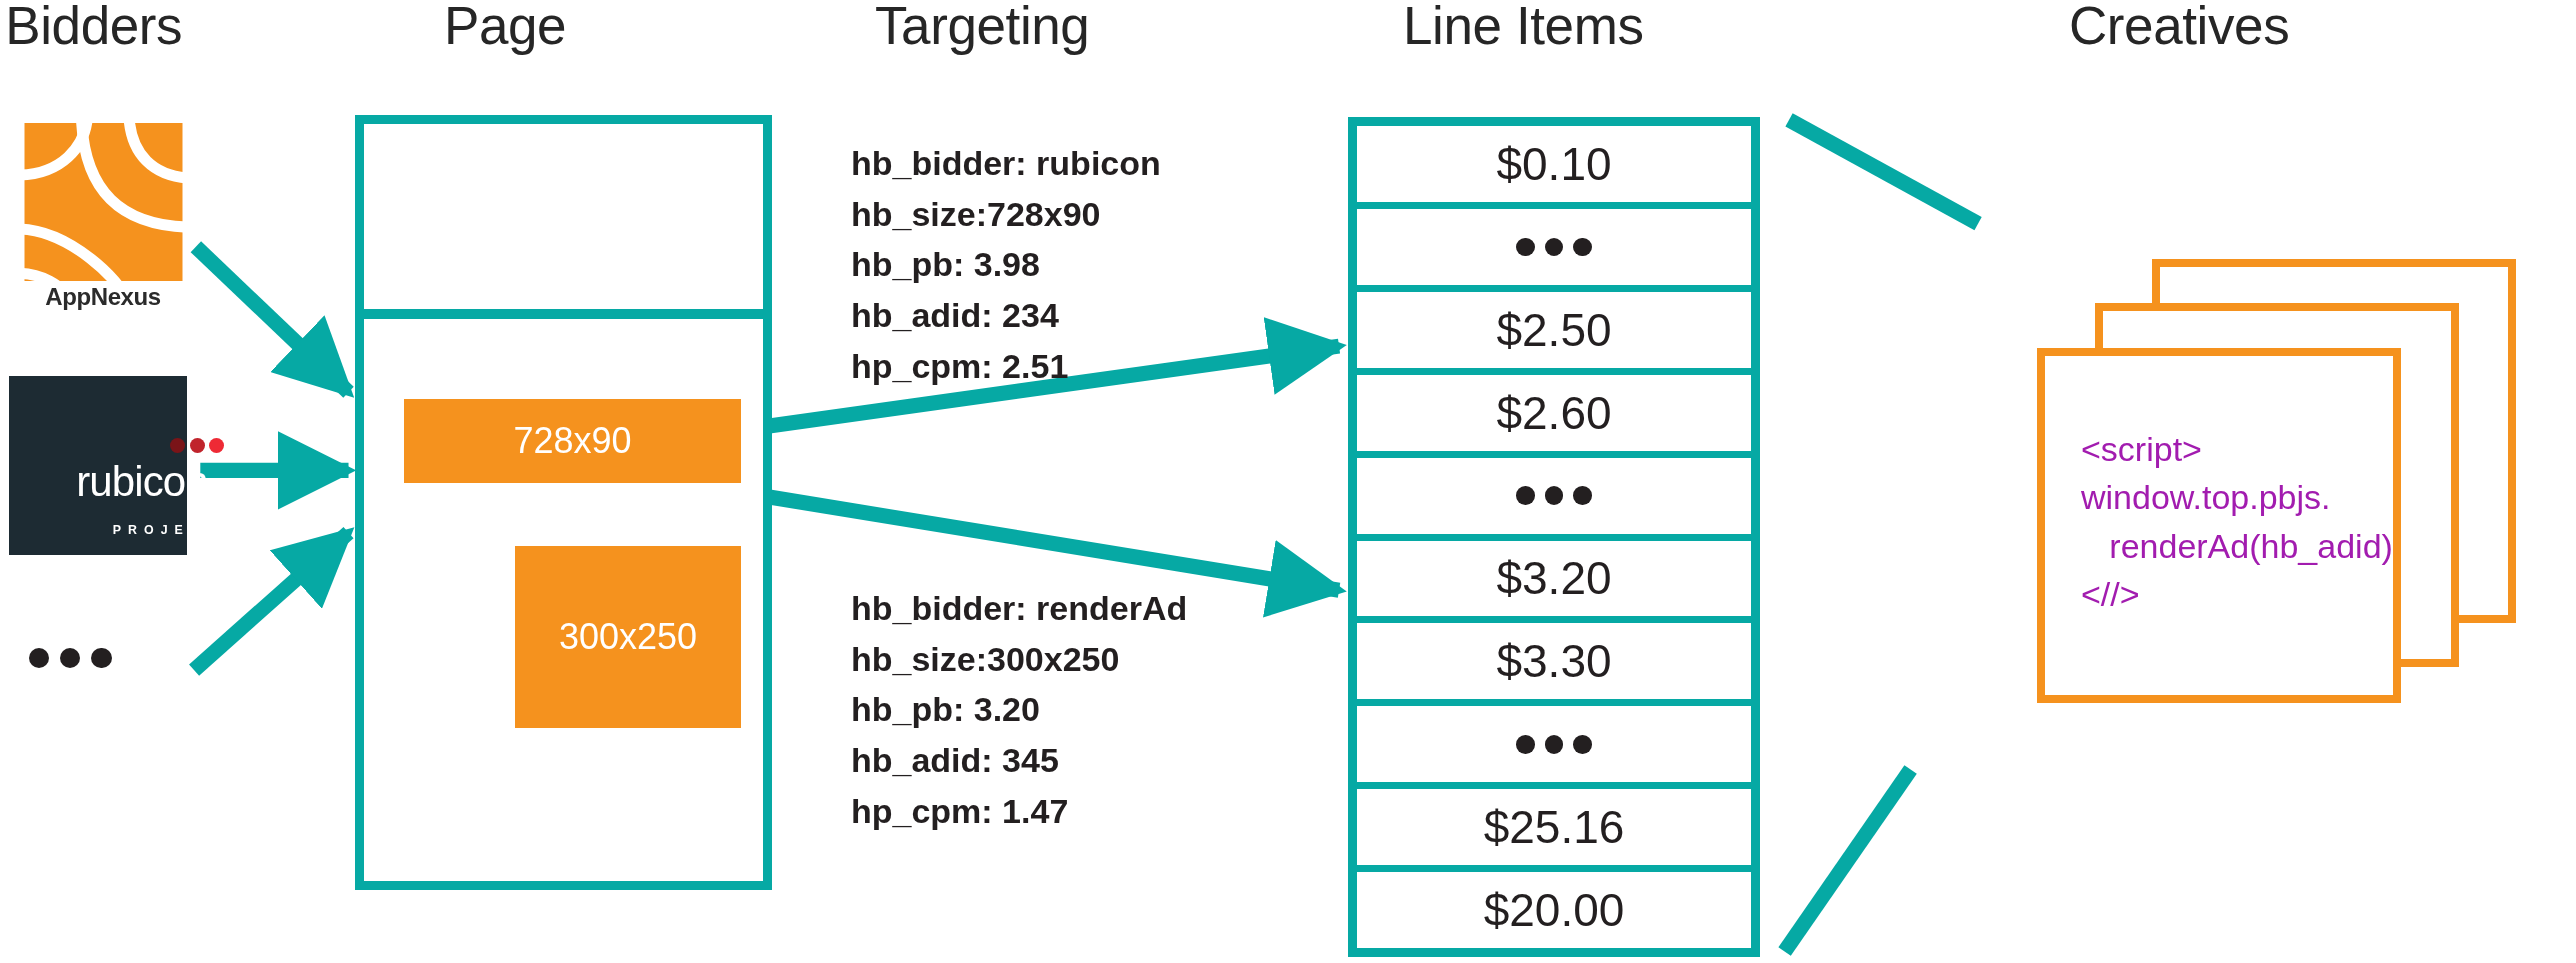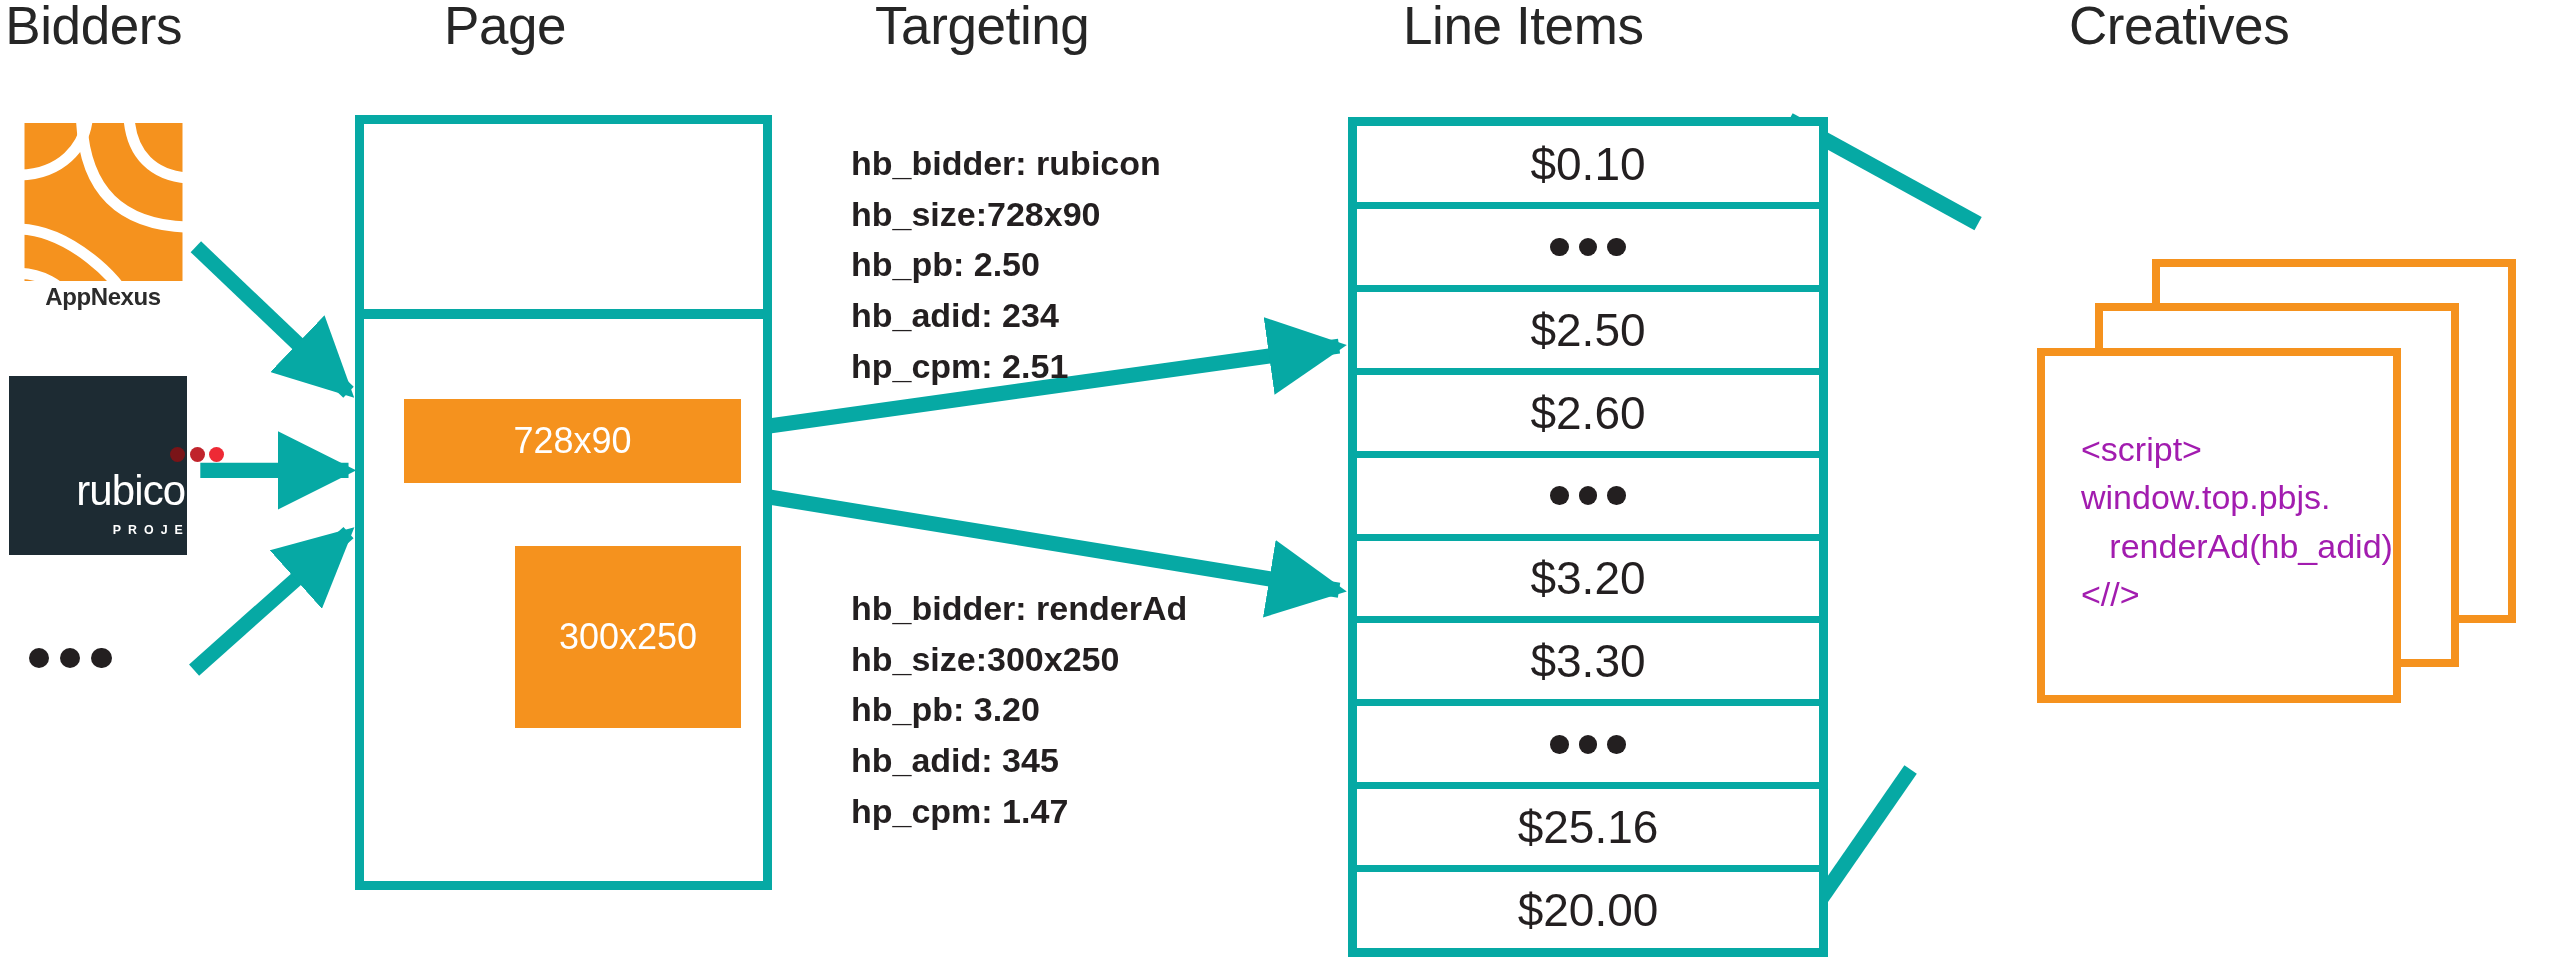--- a/index.html
+++ b/index.html
@@ -87,21 +87,21 @@
   .rdot { width: 15px; height: 15px; border-radius: 50%; }
   .rdot.a { background: #7a1418; }
   .rdot.b { background: #c0242c; }
   .rdot.c { background: #ee2a35; }
   #rubicon-sub {
     font-size: 12.4px;
     color: #ffffff;
     letter-spacing: 7px;
     text-align: right;
     padding-right: 10.7px;
-    margin-top: 11px;
+    margin-top: 20px;
     font-weight: bold;
   }
   #bidders-ellipsis {
     position: absolute;
     left: 29px; top: 648px;
     display: flex;
     gap: 10.7px;
   }
   #bidders-ellipsis i {
     width: 20.4px; height: 20.4px;
@@ -157,21 +157,21 @@
     color: #231f20;
     white-space: nowrap;
   }
   #targeting-top { left: 851px; top: 102px; margin-top: 36px; }
   #targeting-bottom { left: 851px; top: 583px; }
 
   
   #line-items-box {
     position: absolute;
     left: 1348px; top: 117px;
-    width: 480px; height: 840px;
+    width: 412px; height: 840px;
     border: 9.8px solid #06a9a4;
     box-sizing: border-box;
     background: #ffffff;
     display: flex;
     flex-direction: column;
   }
   .li-row {
     flex: 1 1 0;
     border-bottom: 7px solid #06a9a4;
     display: flex;
@@ -280,21 +280,21 @@
 
   <div id="page-box">
     <div id="page-divider"></div>
     <div id="slot-728">728x90</div>
     <div id="slot-300">300x250</div>
   </div>
 
   <div class="targeting-block" id="targeting-top">
     <div>hb_bidder: rubicon</div>
     <div>hb_size:728x90</div>
-    <div>hb_pb: 2.50</div>
+    <div>hb_pb: 3.98</div>
     <div>hb_adid: 234</div>
     <div>hp_cpm: 2.51</div>
   </div>
 
   <div class="targeting-block" id="targeting-bottom">
     <div>hb_bidder: renderAd</div>
     <div>hb_size:300x250</div>
     <div>hb_pb: 3.20</div>
     <div>hb_adid: 345</div>
     <div>hp_cpm: 1.47</div>

